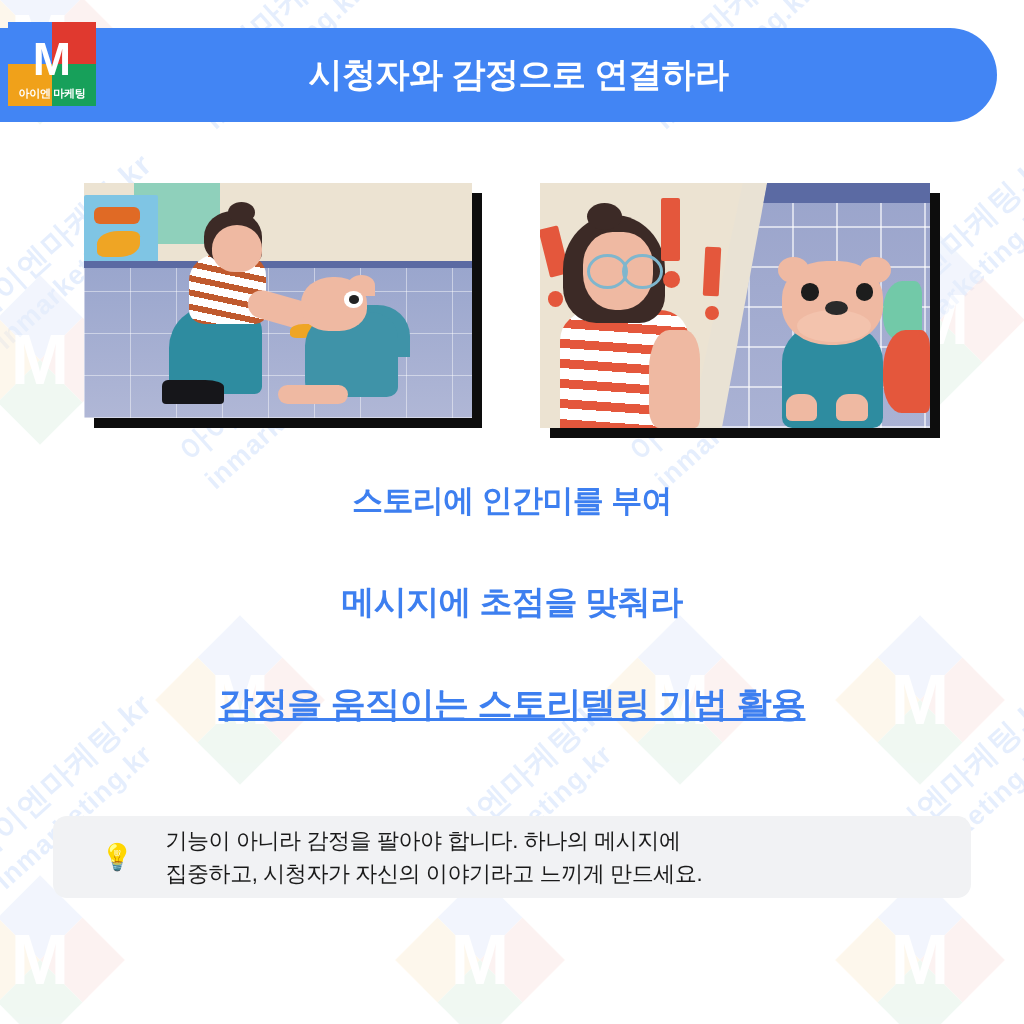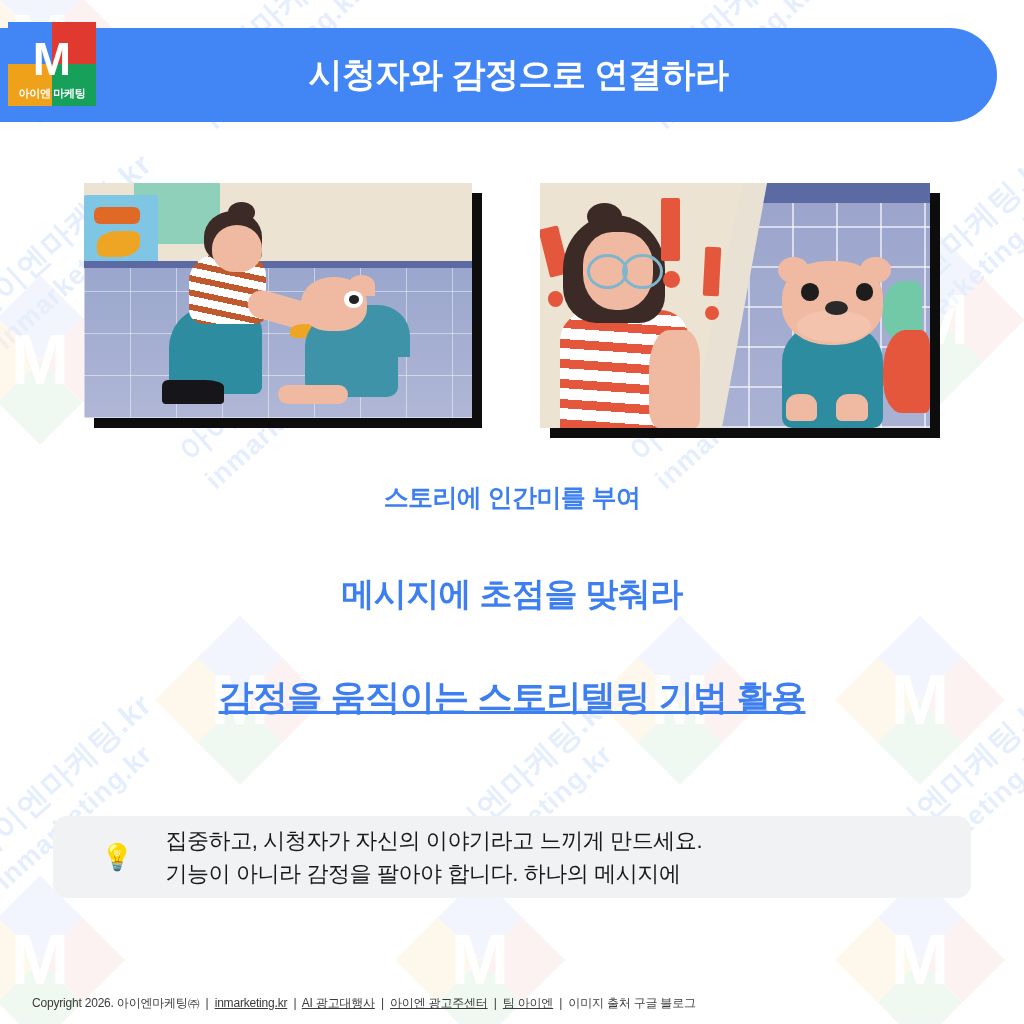--- a/index.html
+++ b/index.html
@@ -146,21 +146,21 @@
   .ir-d-paw{position:absolute;top:86%;width:8%;height:11%;background:#efb9a2;border-radius:40% 40% 20% 20%;}
   .ir-d-paw.p1{left:63%;} .ir-d-paw.p2{left:76%;}
   .ir-green{position:absolute;right:2%;top:40%;width:10%;height:24%;background:#72c9a8;border-radius:50% 20% 10% 40%;}
   .ir-red{position:absolute;right:0;top:60%;width:12%;height:34%;background:#e4573c;border-radius:48% 20% 10% 40%;}
 
   
   .headlines{position:absolute;left:0;top:482px;width:1024px;z-index:3;text-align:center;}
   .headline{
     color:#3d7ff0;font-weight:700;letter-spacing:-.6px;line-height:1.25;
   }
-  .headline.h1{font-size:25px;margin-bottom:60px;}
+  .headline.h1{font-size:31px;margin-bottom:60px;}
   .headline.h2{font-size:33px;margin-bottom:60px;margin-top:36px;}
   .headline.h3{font-size:35px;text-decoration:underline;}
 
   
   .tipbox{
     position:absolute;left:53px;top:816px;width:918px;height:82px;
     background:#f1f2f4;border-radius:14px;z-index:3;
     display:flex;align-items:center;
   }
   .tip-icon{font-size:26px;margin-left:48px;margin-right:10px;line-height:1;}
@@ -364,32 +364,19 @@
 
   <div class="headlines">
     <div class="headline h1">스토리에 인간미를 부여</div>
     <div class="headline h2">메시지에 초점을 맞춰라</div>
     <div class="headline h3">감정을 움직이는 스토리텔링 기법 활용</div>
   </div>
 
   <div class="tipbox">
     <div class="tip-icon">💡</div>
     <div class="tip-text">
+      <span>기능이 아니라 감정을 팔아야 합니다. 하나의 메시지에</span>
       <span>집중하고, 시청자가 자신의 이야기라고 느끼게 만드세요.</span>
-      <span>기능이 아니라 감정을 팔아야 합니다. 하나의 메시지에</span>
-    </div>
-  </div>
-
-  <div class="footer">
-    <span>Copyright 2026. 아이엔마케팅㈜</span>
-    <span class="sep">|</span>
-    <span class="lnk">inmarketing.kr</span>
-    <span class="sep">|</span>
-    <span class="lnk">AI 광고대행사</span>
-    <span class="sep">|</span>
-    <span class="lnk">아이엔 광고주센터</span>
-    <span class="sep">|</span>
-    <span class="lnk">팀 아이엔</span>
-    <span class="sep">|</span>
-    <span>이미지 출처 구글 블로그</span>
-  </div>
+    </div>
+  </div>
+
 
 </div>
 
 </body></html>

